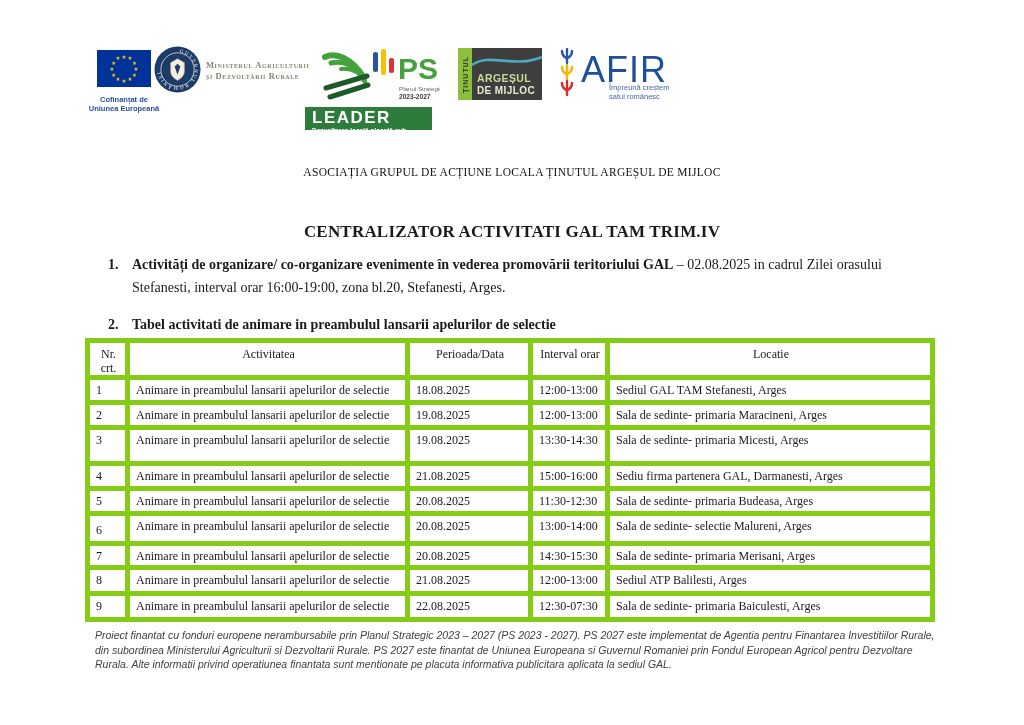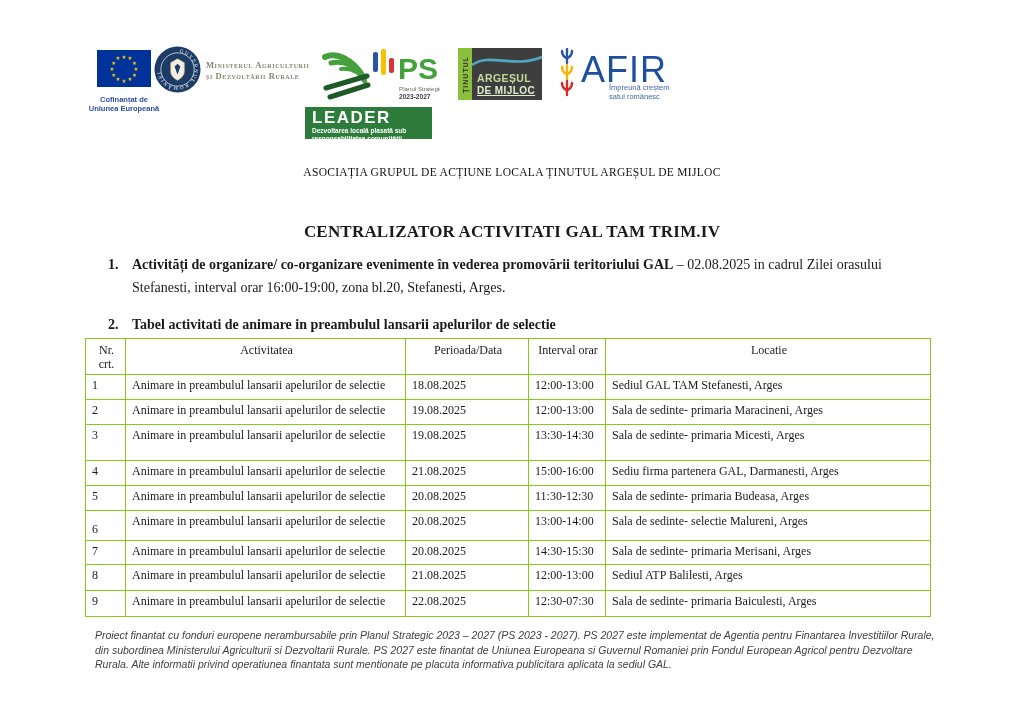--- a/index.html
+++ b/index.html
@@ -16,46 +16,46 @@
   .ps-logo{position:absolute;left:322px;top:48px;}
   .tinutul-logo{position:absolute;left:458px;top:48px;width:84px;height:52px;background:#3e3e3e;display:flex;text-align:center;}
   .tinutul-stripe{width:14px;height:100%;background:#8cbf3c;display:flex;align-items:center;justify-content:center;}
   .tinutul-vert{writing-mode:vertical-rl;transform:rotate(180deg);font-family:"Liberation Sans",sans-serif;
                 font-size:7px;font-weight:bold;color:#2e2e2e;letter-spacing:1px;}
   .tinutul-body{position:relative;flex:1;}
   .tinutul-curve{position:absolute;left:0;top:2px;width:70px;height:22px;}
   .tinutul-t1{position:absolute;left:5px;top:24px;font-family:"Liberation Sans",sans-serif;
               font-size:10.5px;font-weight:bold;color:#c8d89a;letter-spacing:.4px;}
   .tinutul-t2{position:absolute;left:5px;top:37px;font-family:"Liberation Sans",sans-serif;
-              font-size:10px;font-weight:bold;color:#e4ecce;letter-spacing:.4px;text-decoration:underline;}
+              font-size:10px;font-weight:bold;color:#e4ecce;letter-spacing:.4px;}
   .afir-logo{position:absolute;left:558px;top:48px;display:flex;align-items:flex-start;}
   .afir-text{margin-left:5px;}
   .afir-abbr{font-family:"Liberation Sans",sans-serif;font-size:36px;font-weight:normal;
              color:#1d4f9e;line-height:27px;letter-spacing:1px;margin-top:8px;}
   .afir-tag{font-family:"Liberation Sans",sans-serif;font-size:7.5px;line-height:9px;color:#4668a8;padding-left:28px;}
-  .leader-logo{position:absolute;left:305px;top:107px;width:127px;height:32px;background:#2e7c3c;
+  .leader-logo{position:absolute;left:305px;top:107px;width:127px;height:23px;background:#2e7c3c;
                color:#fff;font-family:"Liberation Sans",sans-serif;padding:2px 0 0 7px;box-sizing:border-box;}
   .leader-title{font-size:17px;font-weight:bold;letter-spacing:1.5px;line-height:18px;}
   .leader-sub{font-size:6.5px;font-weight:bold;line-height:8px;}
 
   .association{position:absolute;left:0;top:166px;width:100%;text-align:center;
                font-size:11.5px;letter-spacing:.3px;color:#111;}
 
   
   .doc-title{position:absolute;left:0;top:222px;width:100%;text-align:center;
              font-size:17px;font-weight:bold;letter-spacing:.2px;}
   .list{position:absolute;left:108px;top:253px;width:828px;}
   .list-item{display:flex;font-size:14px;line-height:23px;margin-bottom:0;}
   .item1{margin-bottom:14px;min-height:46px;}
   .item-num{font-weight:bold;width:24px;flex:0 0 24px;}
   .item-bold{font-weight:bold;}
 
   table.activities{position:absolute;left:85px;top:338px;width:845px;border-collapse:collapse;
                    font-size:12px;table-layout:fixed;}
-  table.activities th,table.activities td{border:1px solid #84cc16;vertical-align:top;
+  table.activities th,table.activities td{border:5px solid #84cc16;vertical-align:top;
                    padding:3px 4px 0 6px;font-weight:normal;overflow:hidden;white-space:nowrap;}
   table.activities th{text-align:center;padding-top:4px;}
   th.h-nr{text-align:left;padding-left:4px;line-height:14px;}
   td.c-nr{padding-left:4px;}
   td.c-act,td.c-loc{padding-left:7px;}
   td.c-date{padding-left:7px;}
   td.c-int{padding-left:6px;}
   tr.r6 td.c-nr{vertical-align:bottom;padding-bottom:3px;}
 
   .footnote{position:absolute;left:95px;top:628px;width:842px;

